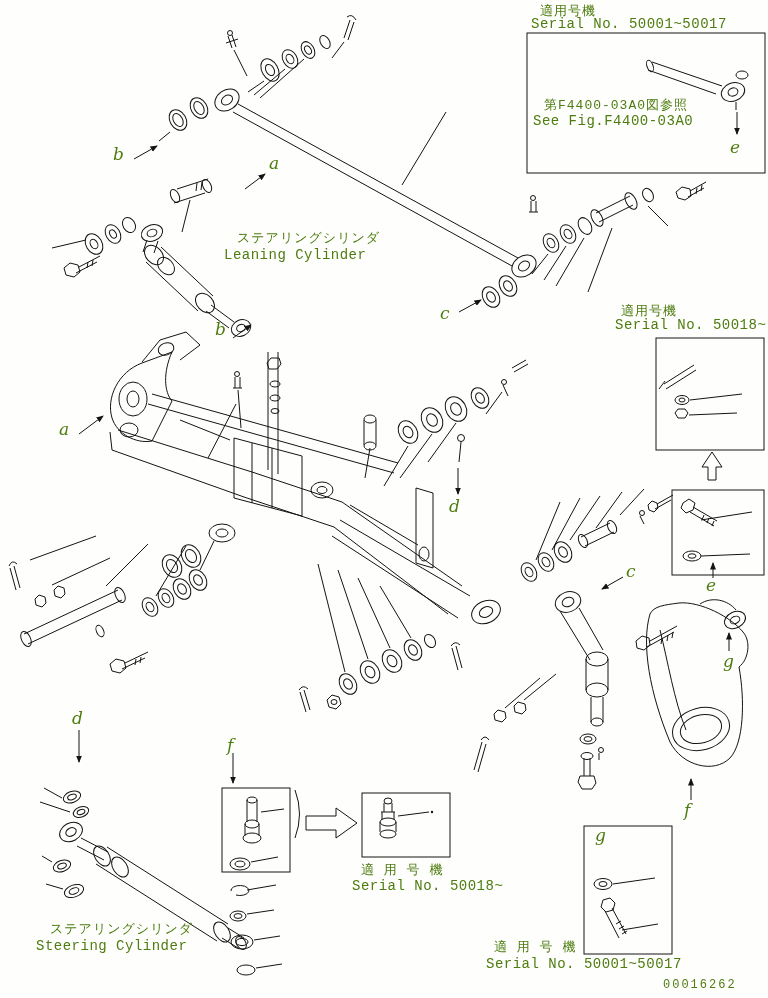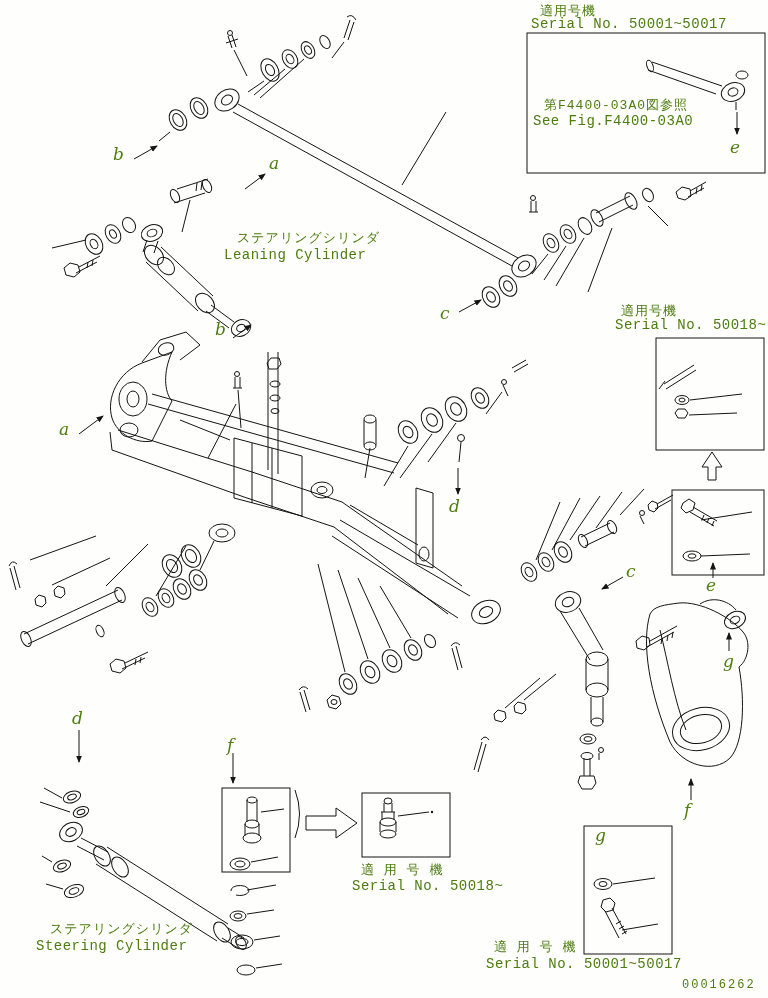--- a/index.html
+++ b/index.html
@@ -487,21 +487,21 @@
 
   <div class="txt jp" style="left:50px; top:920px">ステアリングシリンダ</div>
   <div class="txt" style="left:36px; top:938px">Steering Cylinder</div>
 
   <div class="txt jp" style="left:361px; top:861px">適 用 号 機</div>
   <div class="txt" style="left:352px; top:878px">Serial No. 50018~</div>
 
   <div class="txt jp" style="left:494px; top:938px">適 用 号 機</div>
   <div class="txt" style="left:486px; top:956px">Serial No. 50001~50017</div>
 
-  <div class="pn" style="left:682px; top:978px">00016262</div>
+  <div class="pn" style="left:663px; top:978px">00016262</div>
 
   <div class="callout" style="left:113px; top:146px">b</div>
   <div class="callout" style="left:269px; top:155px">a</div>
   <div class="callout" style="left:440px; top:305px">c</div>
   <div class="callout" style="left:215px; top:321px">b</div>
   <div class="callout" style="left:59px;  top:421px">a</div>
   <div class="callout" style="left:449px; top:498px">d</div>
   <div class="callout" style="left:626px; top:563px">c</div>
   <div class="callout" style="left:706px; top:577px">e</div>
   <div class="callout" style="left:723px; top:653px">g</div>

